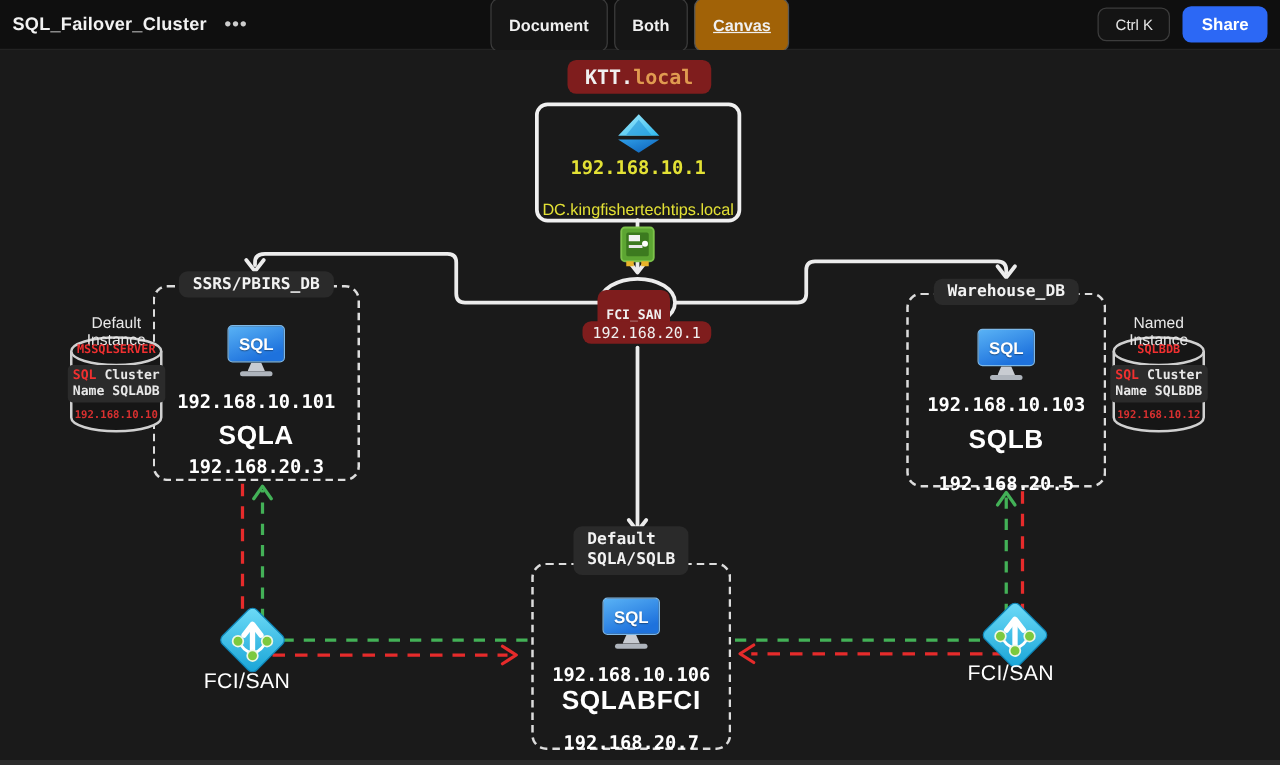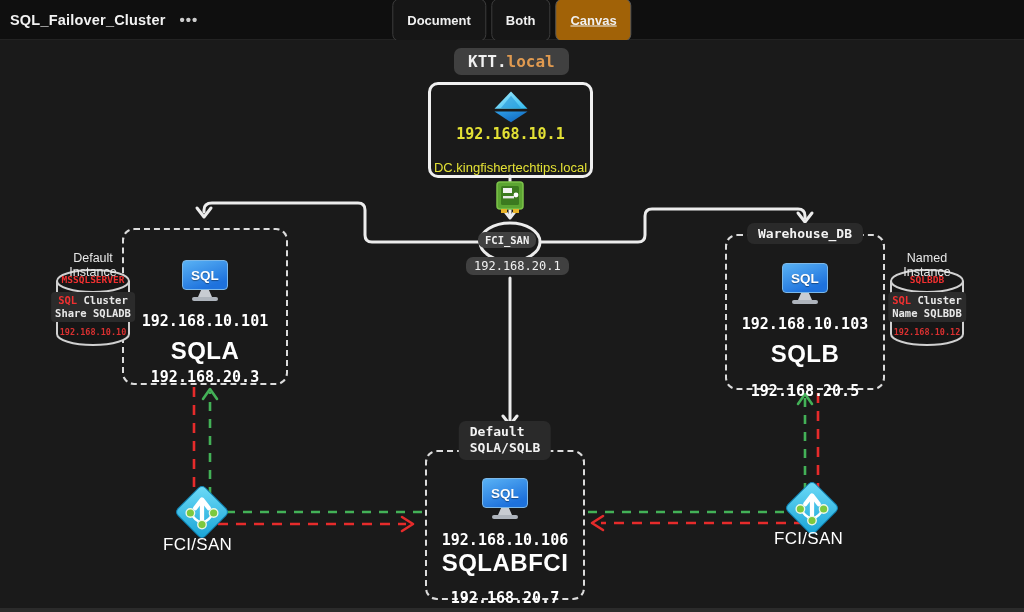--- a/index.html
+++ b/index.html
@@ -27,46 +27,46 @@
              align-items:center; cursor:pointer; }
   .share-btn { height:29px; padding:0 15px; border-radius:7px; background:#2c68f5;
                color:#ffffff; font-size:13.5px; font-weight:600; border:none;
                display:flex; align-items:center; cursor:pointer; }
 
   
   .canvas { position:relative; width:1024px; height:572px; background:#1a1a1a; }
   .abs { position:absolute; }
   svg.wires { position:absolute; left:0; top:0; pointer-events:none; }
 
-  .badge { background:#404040; border-radius:7px; color:#f0f0f0; text-align:center; }
+  .badge { background:#7f1d1d; border-radius:7px; color:#f0f0f0; text-align:center; }
 
   
   .domain-badge { left:454px; top:8px; padding:4px 14px; font-size:16px; font-weight:700; }
   .domain-badge .suffix { color:#e09a50; }
 
   
   .dc-box { left:428px; top:42px; width:165px; height:96px; border:3px solid #f0f0f0;
             border-radius:10px; display:flex; flex-direction:column; align-items:center;
             padding-top:5px; }
   .dc-ip   { color:#e3e135; font-size:15px; font-weight:700; margin-top:2px; }
   .dc-fqdn { color:#e3e135; font-size:13px; margin-top:17px; }
 
   
-  .hub-label { left:478px; top:192px; padding:2px 7px; font-size:10.5px; font-weight:700; }
+  .hub-label { left:478px; top:192px; padding:14px 7px; font-size:10.5px; font-weight:700; }
   .hub-ip    { left:466px; top:217px; padding:2px 8px; font-size:12px; font-weight:400; }
 
   
   .node-box { border:2px dashed #dcdcdc; border-radius:12px; display:flex;
               flex-direction:column; align-items:center; }
   .node-title { position:absolute; top:-13px; left:50%; transform:translateX(-50%);
                 background:#2a2a2a; border-radius:7px; padding:3px 11px;
                 font-size:13px; font-weight:700; color:#f2f2f2; white-space:nowrap; }
   .node-title.two-line { top:-31px; line-height:1.25; }
   .ip-line { color:#ffffff; font-size:15px; font-weight:700; }
-  .name-line { color:#ffffff; font-size:24px; font-weight:700;
+  .name-line { color:#ffffff; font-size:21px; font-weight:700;
                font-family:"Liberation Sans", sans-serif; letter-spacing:.5px; }
   .box-a  { left:122px; top:188px; width:166px; height:157px; padding-top:30px; }
   .box-b  { left:725px; top:194px; width:160px; height:156px; padding-top:27px; }
   .box-fo { left:425px; top:410px; width:160px; height:150px; padding-top:26px; }
 
   
   .sqlmon { display:flex; flex-direction:column; align-items:center; }
   .sql-screen { width:46px; height:30px; border-radius:4px; border:1.5px solid #7db8e8;
                 background:linear-gradient(160deg,#59b2f5 0%,#1e72dd 80%);
                 display:flex; align-items:center; justify-content:center; }
@@ -107,20 +107,24 @@
 
 <div class="topbar">
   <div class="tb-left">
     <span class="tb-title">SQL_Failover_Cluster</span>
     <span class="tb-menu">•••</span>
   </div>
   <div class="tb-center">
     <div class="seg">Document</div>
     <div class="seg">Both</div>
     <div class="seg active">Canvas</div>
+  </div>
+  <div class="tb-right">
+    <div class="kbd-btn">Ctrl K</div>
+    <button class="share-btn">Share</button>
   </div>
 </div>
 
 <div class="canvas">
 
   <svg class="wires" width="1024" height="572" viewBox="0 0 1024 572">
 
     <g stroke="#ececec" stroke-width="3" fill="none" stroke-linecap="round" stroke-linejoin="round">
       <path d="M 510 136 V 176"></path>
       <path d="M 503 169 L 510 178 L 517 169"></path>
@@ -202,20 +206,21 @@
     <rect x="10" y="16" width="11" height="2.4" fill="#e8e8e8"></rect>
     <circle cx="23" cy="15" r="2.4" fill="#ffffff"></circle>
     <rect x="8" y="29" width="6" height="4" fill="#e8b32a"></rect>
     <rect x="20" y="29" width="6" height="4" fill="#e8b32a"></rect>
   </svg>
 
   <div class="abs badge mono hub-label">FCI_SAN</div>
   <div class="abs badge mono hub-ip">192.168.20.1</div>
 
   <div class="abs node-box box-a">
+    <div class="node-title mono">SSRS/PBIRS_DB</div>
     <div class="sqlmon">
       <div class="sql-screen">
           <span>SQL</span>
         </div>
       <div class="sql-stand"></div>
         <div class="sql-base"></div>
     </div>
     <div class="ip-line mono" style="margin-top:11px">192.168.10.101</div>
     <div class="name-line" style="margin-top:7px">SQLA</div>
     <div class="ip-line mono" style="margin-top:3px">192.168.20.3</div>
@@ -254,21 +259,21 @@
 
   <div class="abs cyl cyl-a">
     <div class="cyl-caption">Default Instance</div>
     <svg width="78" height="80" viewBox="0 0 78 80">
       <path d="M 3 13 V 66 A 36 11 0 0 0 75 66 V 13" fill="#161616" stroke="#d0d0d0" stroke-width="2"></path>
       <ellipse cx="39" cy="13" rx="36" ry="11" fill="#161616" stroke="#d0d0d0" stroke-width="2"></ellipse>
     </svg>
     <div class="cyl-db mono">MSSQLSERVER</div>
     <div class="cyl-badge mono">
       <div><span class="red">SQL</span><span> Cluster</span></div>
-      <div>Share SQLADB</div>
+      <div>Name SQLADB</div>
     </div>
     <div class="cyl-ip mono">192.168.10.10</div>
   </div>
 
   <div class="abs cyl cyl-b">
     <div class="cyl-caption">Named Instance</div>
     <svg width="78" height="80" viewBox="0 0 78 80">
       <path d="M 3 13 V 66 A 36 11 0 0 0 75 66 V 13" fill="#161616" stroke="#d0d0d0" stroke-width="2"></path>
       <ellipse cx="39" cy="13" rx="36" ry="11" fill="#161616" stroke="#d0d0d0" stroke-width="2"></ellipse>
     </svg>

